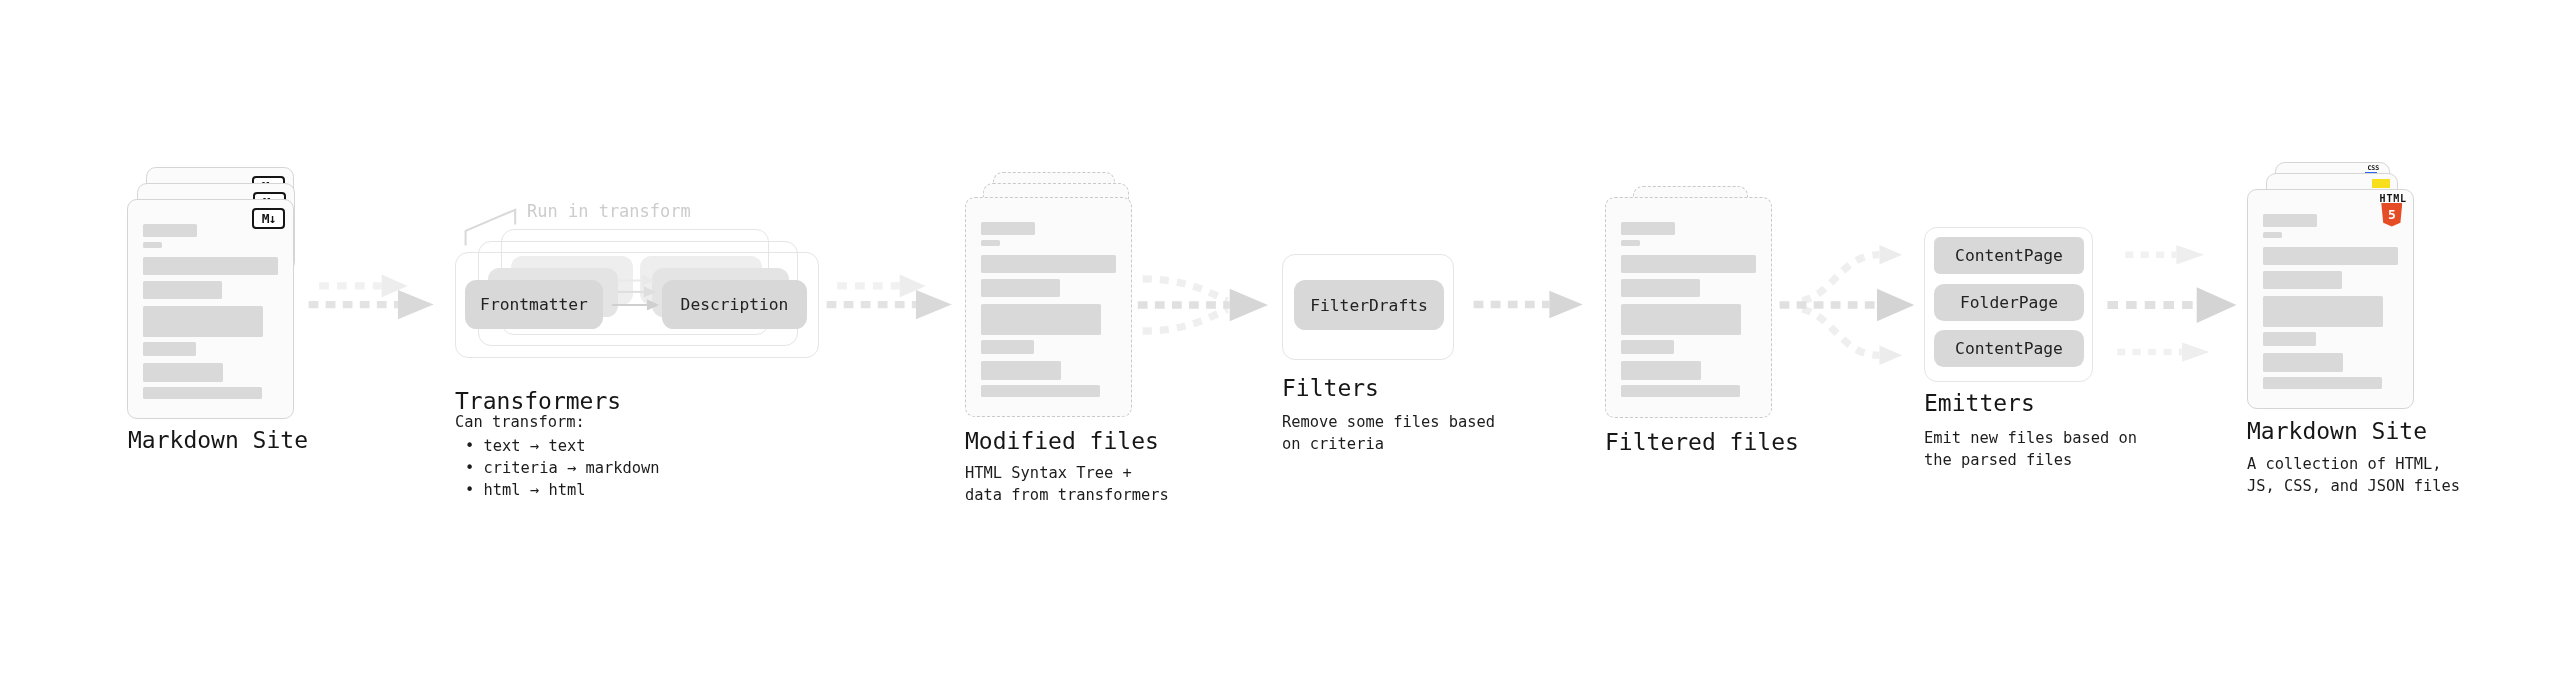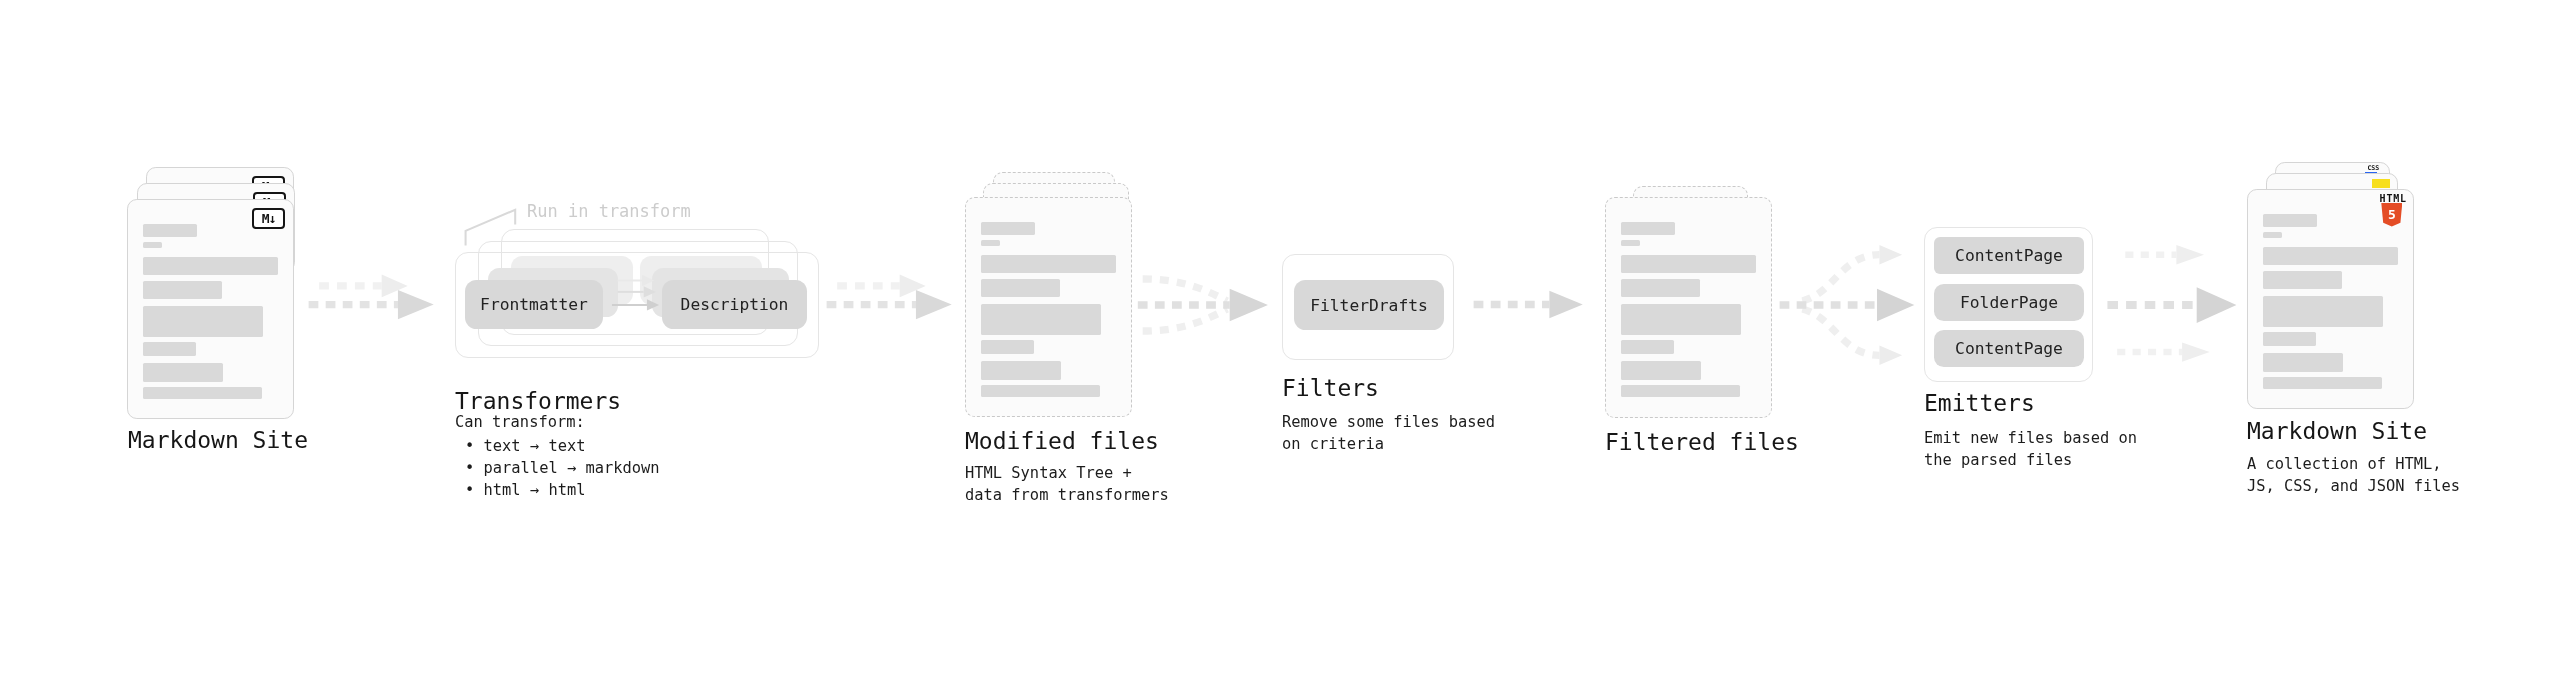--- a/index.html
+++ b/index.html
@@ -123,21 +123,21 @@
       <polygon points="232,112 232,126 247,119" fill="#dedede"></polygon>
       <line x1="193" y1="135" x2="236" y2="135" stroke="#cfcfcf" stroke-width="2.5"></line>
       <polygon points="236,128 236,142 251,135" fill="#cfcfcf"></polygon>
     </svg>
     <div class="callout-label" style="left:527px;top:201px">Run in transform</div>
 
     <div class="sec-title" style="left:455px;top:388px">Transformers</div>
     <div class="sec-sub" style="left:455px;top:411px">Can transform:</div>
     <ul class="bullets" style="left:465px;top:435px">
       <li>• text → text</li>
-      <li>• parallel → markdown</li>
+      <li>• criteria → markdown</li>
       <li>• html → html</li>
     </ul>
   </div>
 
   <svg style="left:825px;top:268px" width="134" height="57" viewBox="0 0 165 70">
     <line x1="15" y1="22" x2="92" y2="22" stroke="#f1f1f1" stroke-width="9" stroke-dasharray="12 10"></line>
     <polygon points="92,8 92,36 124,22" fill="#ededed"></polygon>
     <line x1="2" y1="45" x2="112" y2="45" stroke="#e3e3e3" stroke-width="9" stroke-dasharray="12 9"></line>
     <polygon points="112,27 112,63 156,45" fill="#d9d9d9"></polygon>
   </svg>

